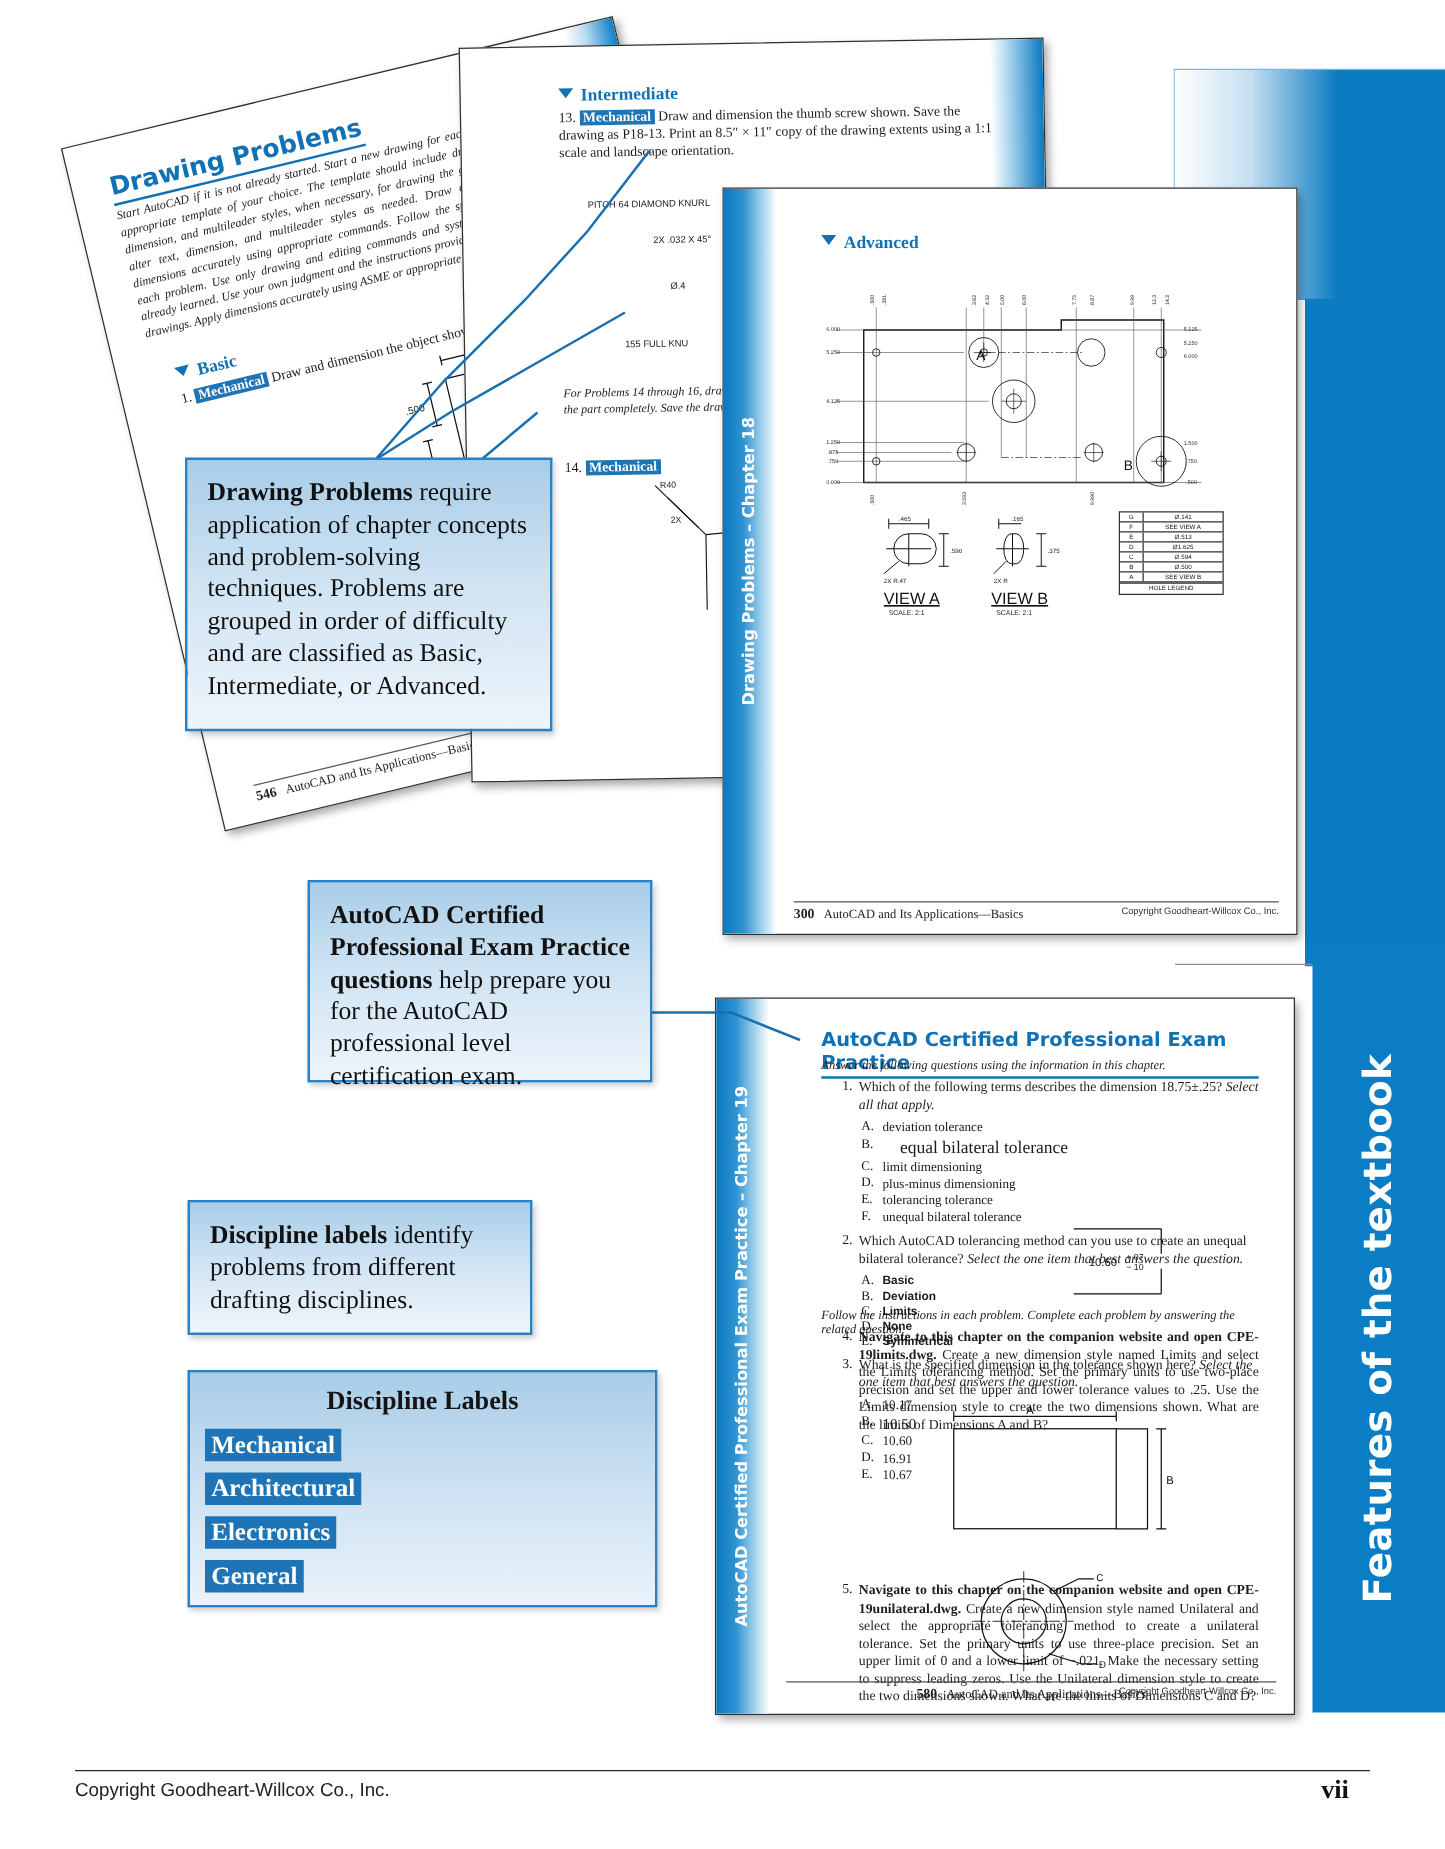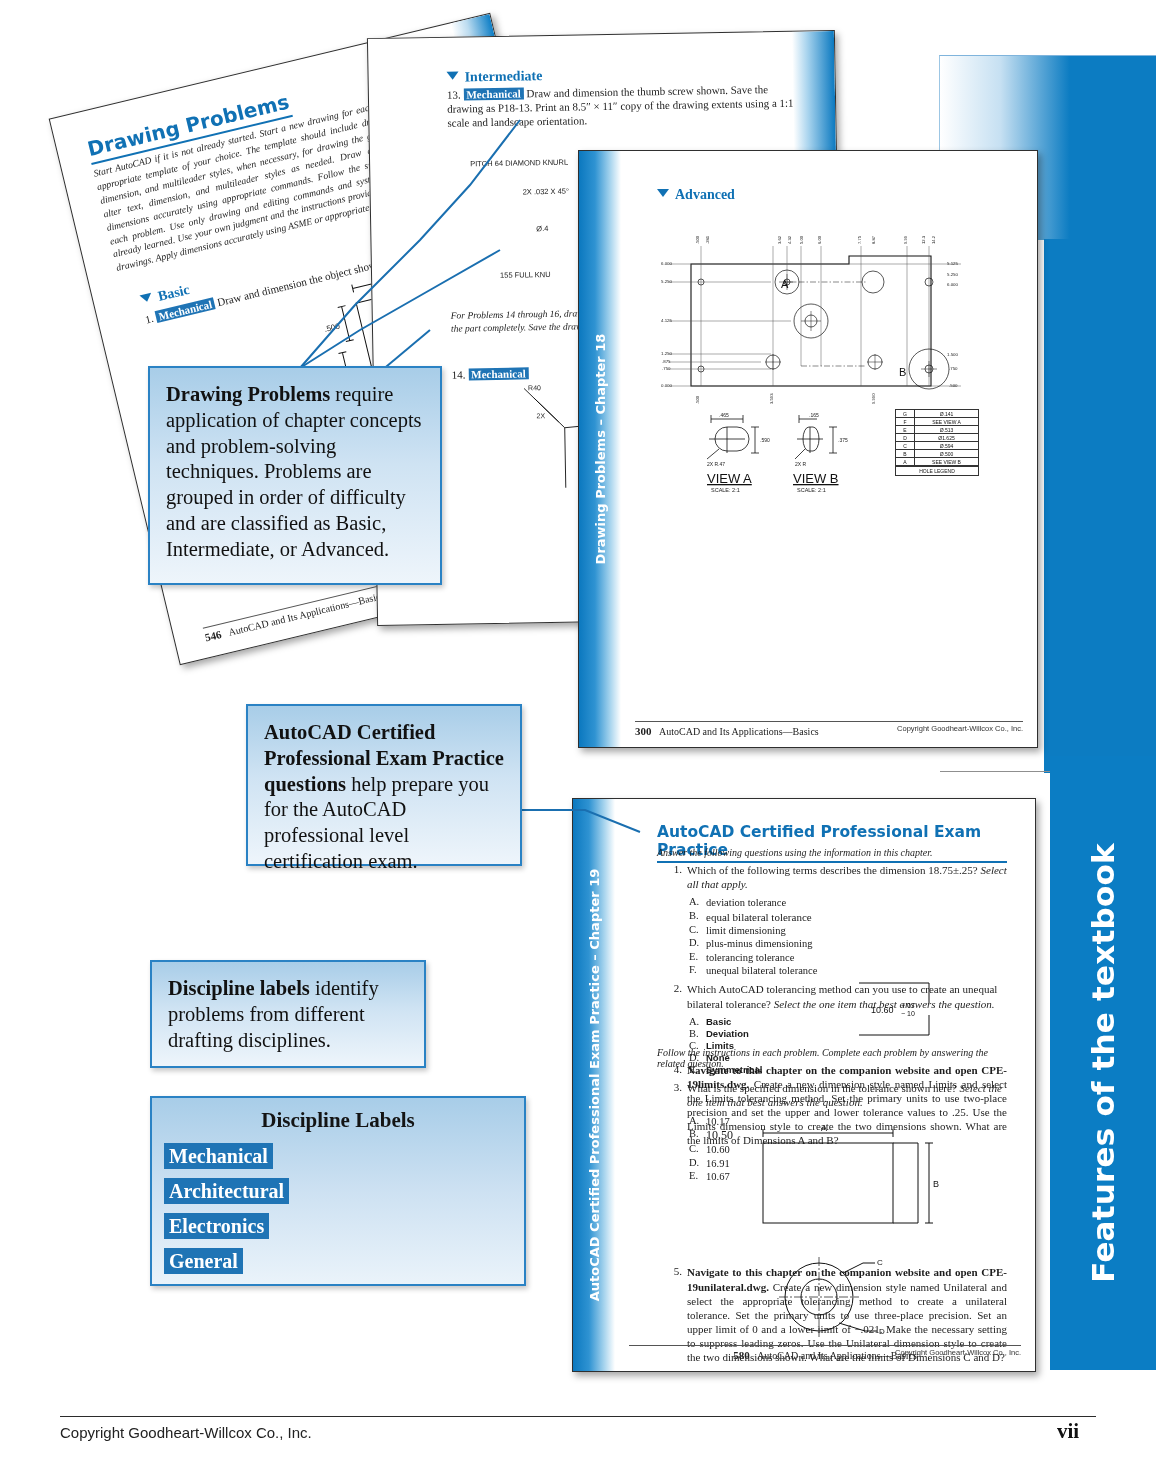--- a/index.html
+++ b/index.html
@@ -341,21 +341,21 @@
             <div class="n">1.</div>
             <div class="qtext">Which of the following terms describes the dimension 18.75±.25? <i>Select all that apply.</i></div>
           </div>
           <div style="margin-left: 17px;">
             <div class="choice">
               <div class="l">A.</div>
               <div style="font-size: 10.5px; line-height: 1.28;">deviation tolerance</div>
             </div>
             <div class="choice">
               <div class="l">B.</div>
-              <div style="font-size: 11px; line-height: 1.28;">equal bilateral tolerance</div>
+              <div style="font-size: 14px; line-height: 1.28; margin-left: 14px;">equal bilateral tolerance</div>
             </div>
             <div class="choice">
               <div class="l">C.</div>
               <div style="font-size: 10.5px; line-height: 1.28;">limit dimensioning</div>
             </div>
             <div class="choice">
               <div class="l">D.</div>
               <div style="font-size: 10.5px; line-height: 1.28;">plus-minus dimensioning</div>
             </div>
             <div class="choice">

